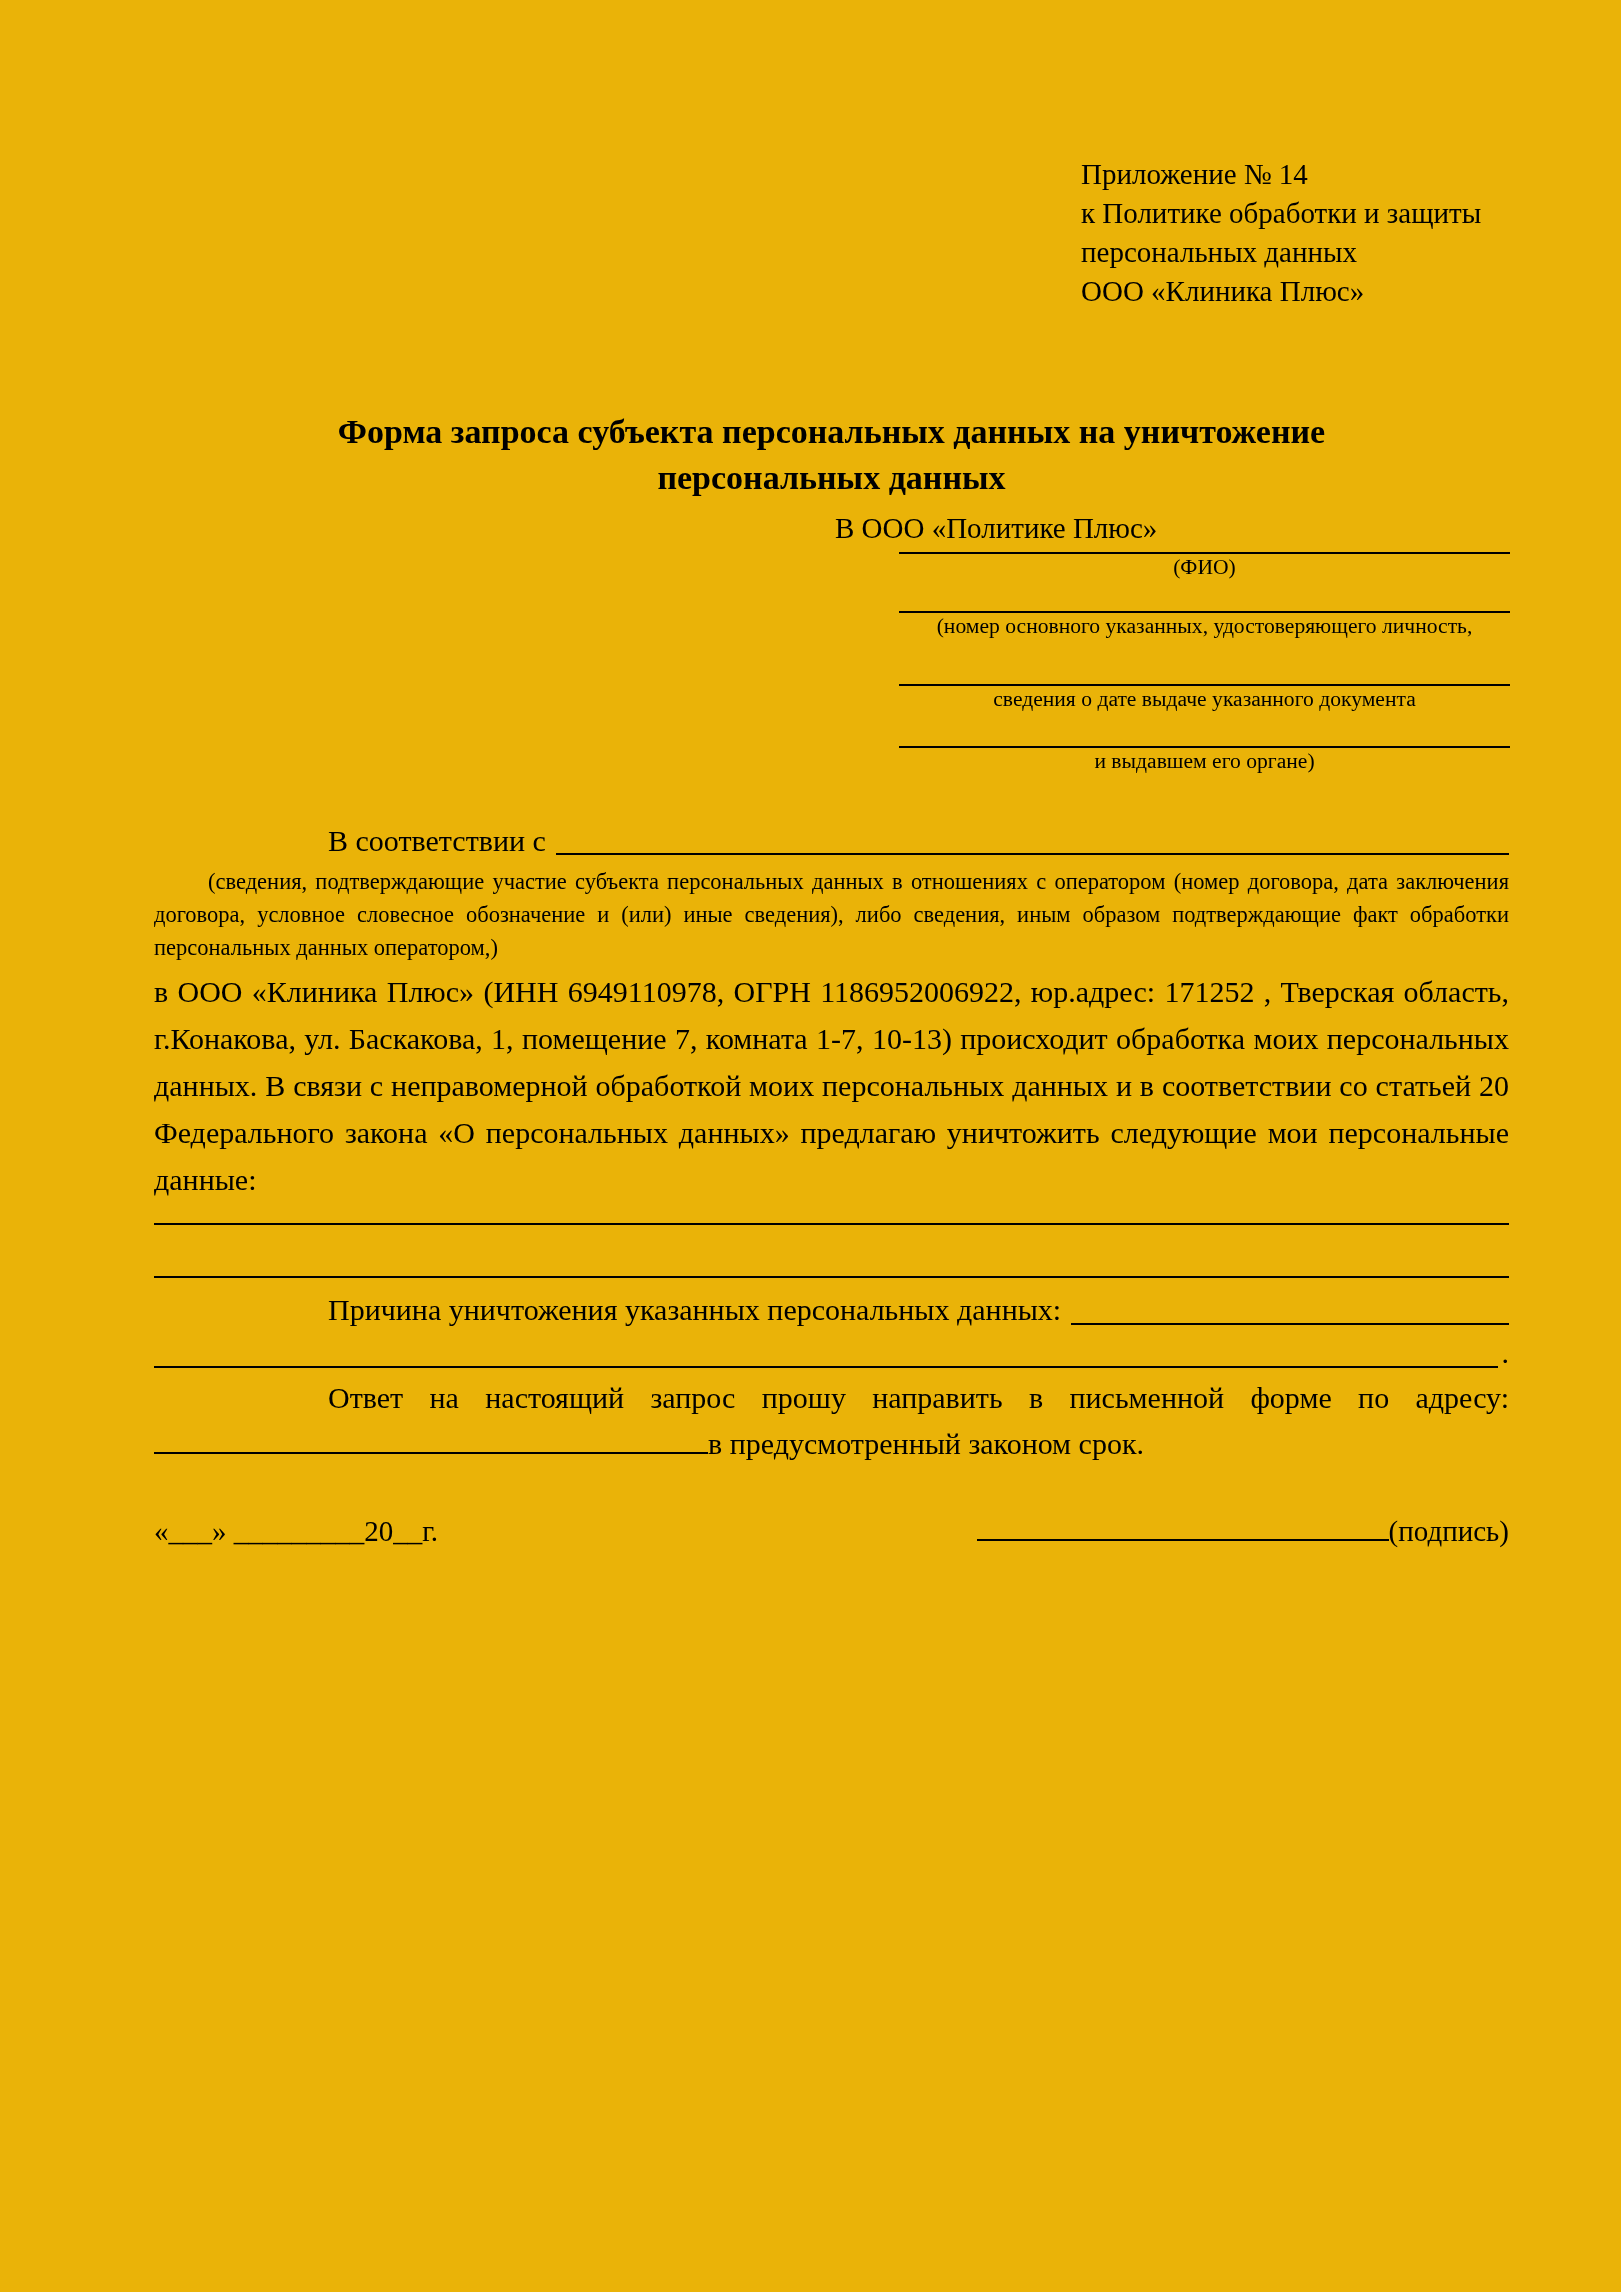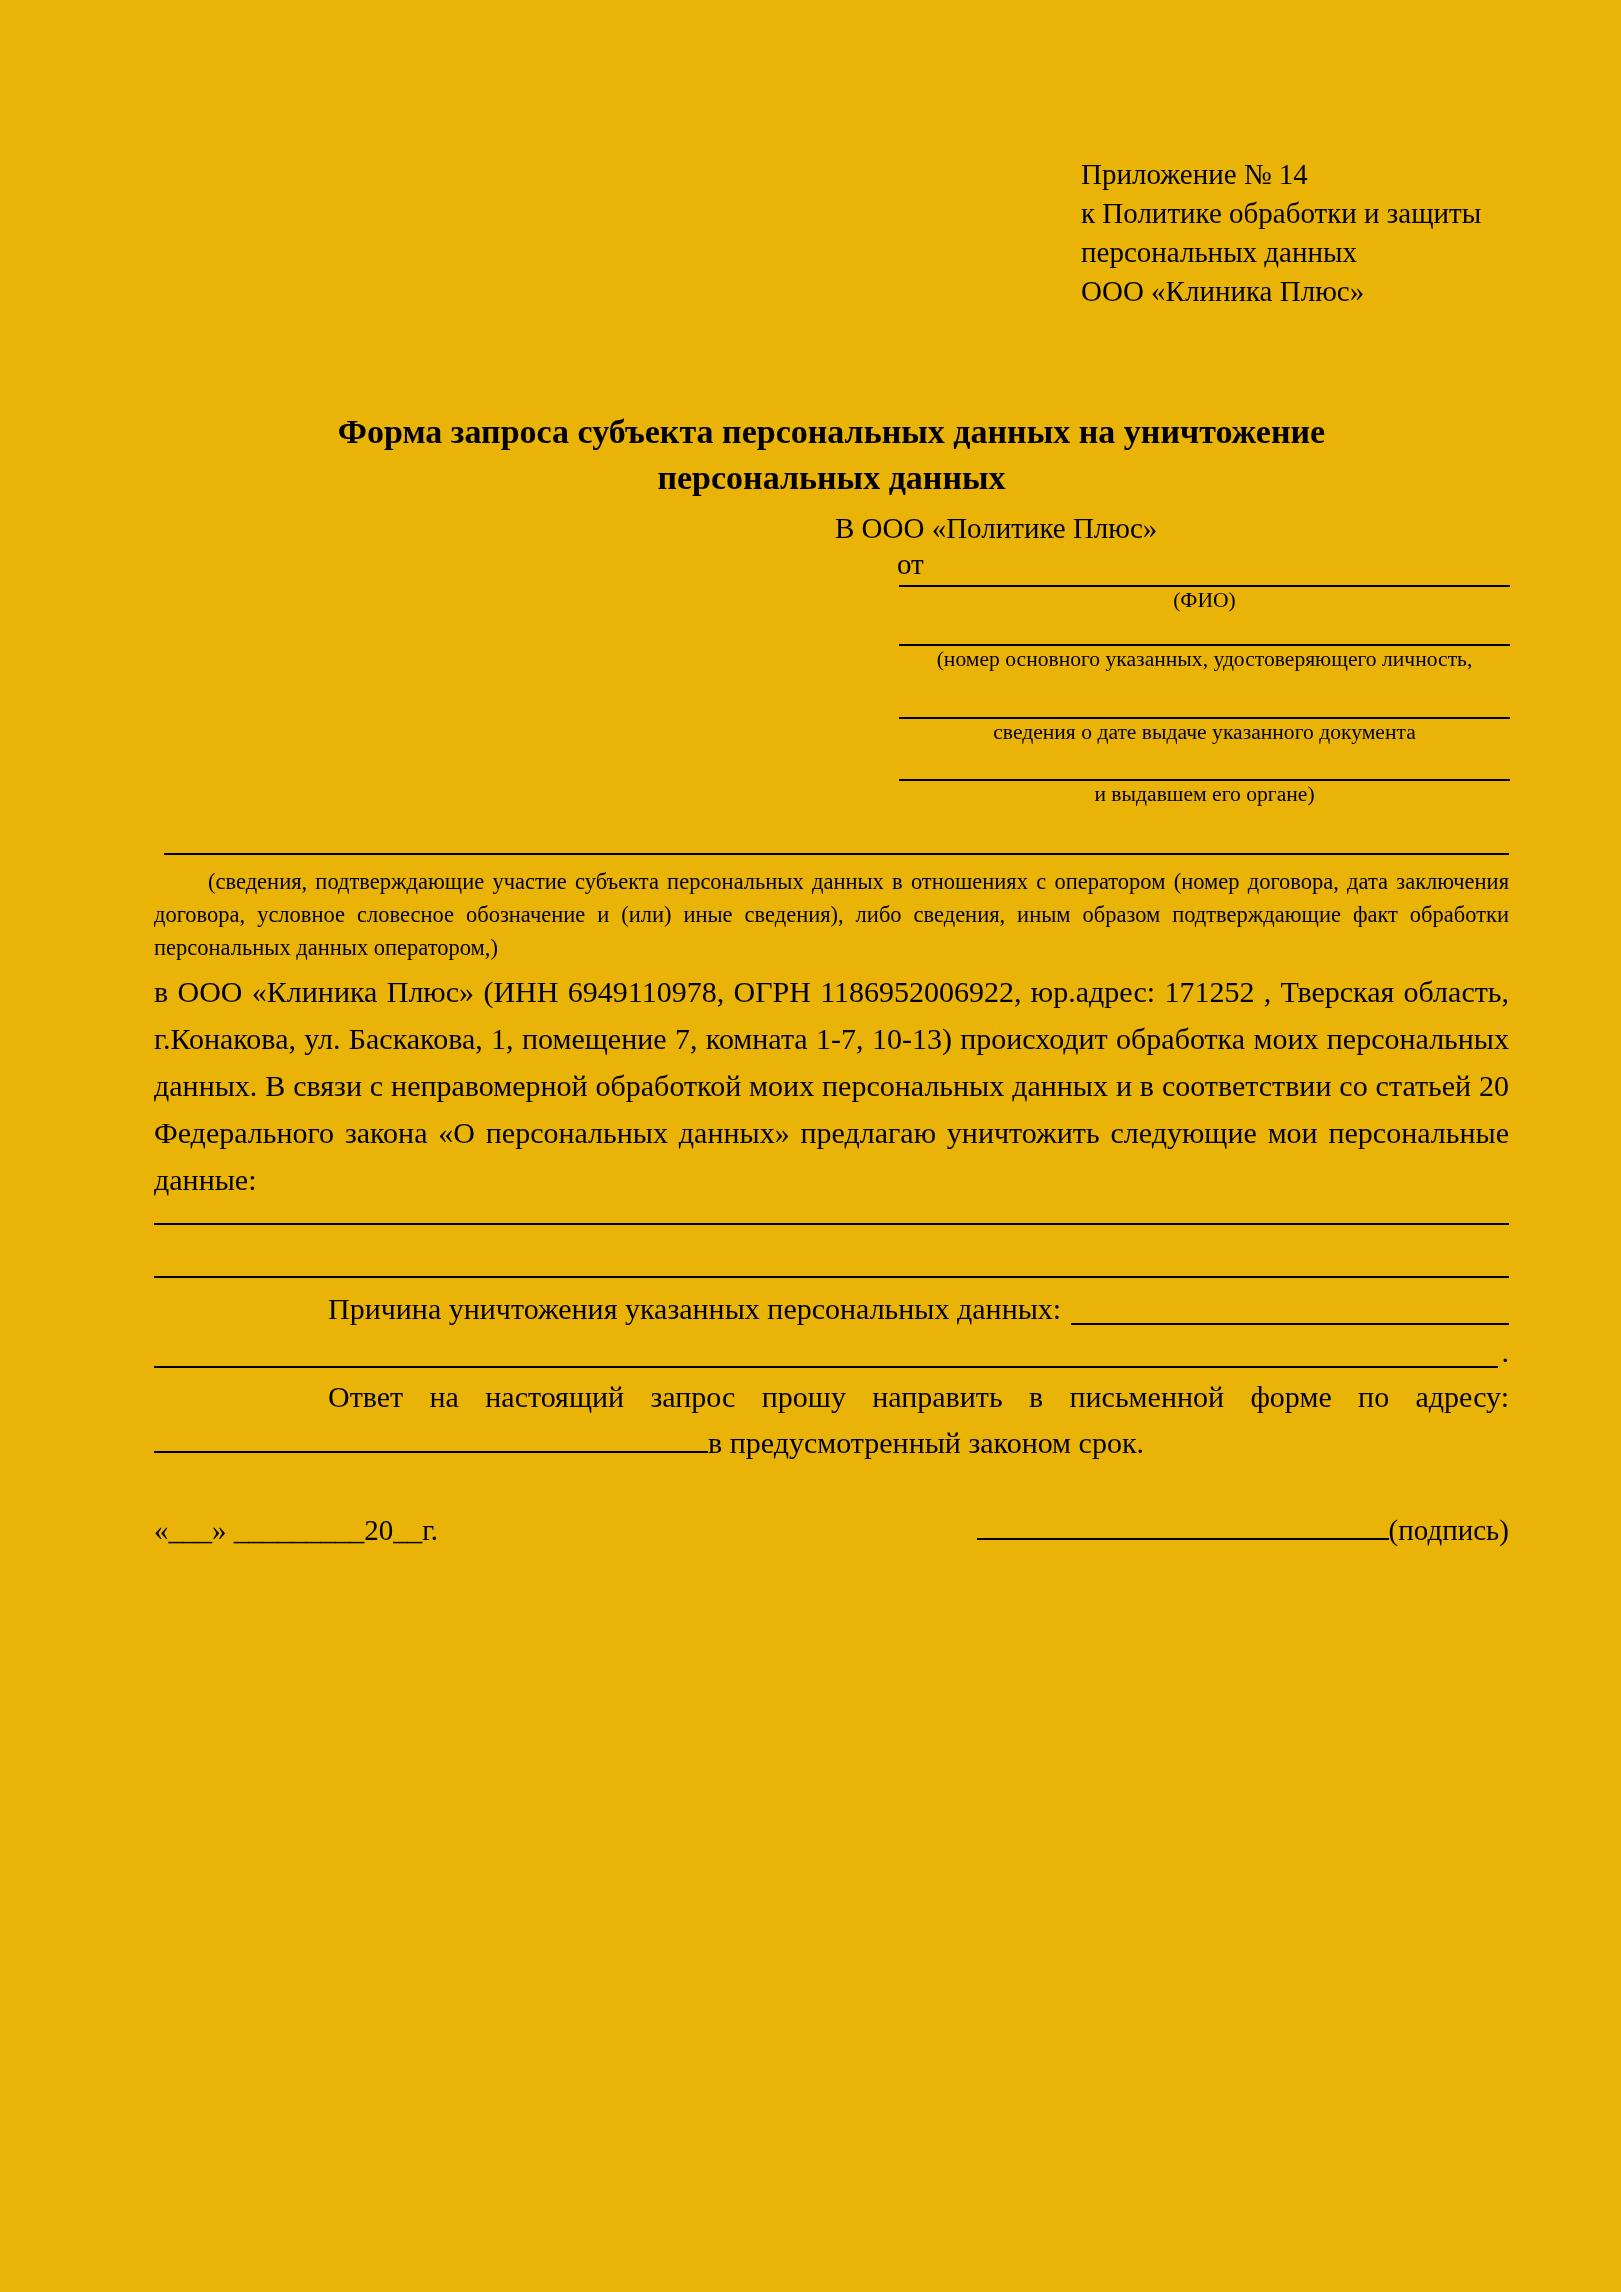--- a/index.html
+++ b/index.html
@@ -73,34 +73,34 @@
     <div class="annex">
       <div>Приложение № 14</div>
       <div>к Политике обработки и защиты</div>
       <div>персональных данных</div>
       <div>ООО «Клиника Плюс»</div>
     </div>
 
     <div class="title">Форма запроса субъекта персональных данных на уничтожение персональных данных</div>
 
     <div class="addressee">В ООО «Политике Плюс»</div>
-    <div class="from-label">от</div>
 
     <div class="fio-block">
       <div class="fio-blank b1"></div>
       <div class="fio-label">(ФИО)</div>
       <div class="fio-blank b2"></div>
       <div class="fio-label">(номер основного указанных, удостоверяющего личность,</div>
       <div class="fio-blank b3"></div>
       <div class="fio-label">сведения о дате выдаче указанного документа</div>
       <div class="fio-blank b4"></div>
       <div class="fio-label">и выдавшем его органе)</div>
     </div>
 
     <div class="accordance">
+      <span class="prefix">В соответствии с</span>
       <span class="fill-line"></span>
     </div>
 
     <div class="note">(сведения, подтверждающие участие субъекта персональных данных в отношениях с оператором (номер договора, дата заключения договора, условное словесное обозначение и (или) иные сведения), либо сведения, иным образом подтверждающие факт обработки персональных данных оператором,)</div>
 
     <div class="body-par">в ООО «Клиника Плюс» (ИНН 6949110978, ОГРН 1186952006922, юр.адрес: 171252 , Тверская область, г.Конакова, ул. Баскакова, 1, помещение 7, комната 1-7, 10-13) происходит обработка моих персональных данных. В связи с неправомерной обработкой моих персональных данных и в соответствии со статьей 20 Федерального закона «О персональных данных» предлагаю уничтожить следующие мои персональные данные:</div>
 
     <div class="rule first"></div>
     <div class="rule second"></div>
 

